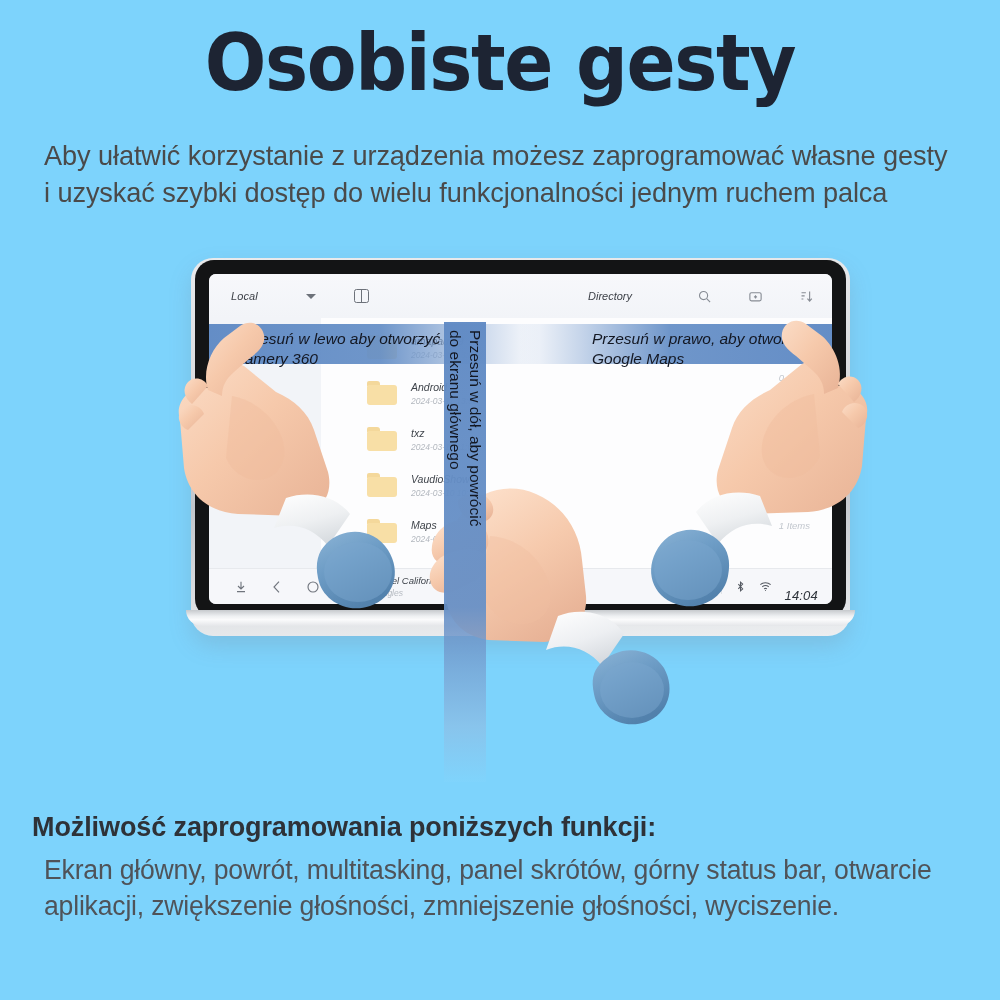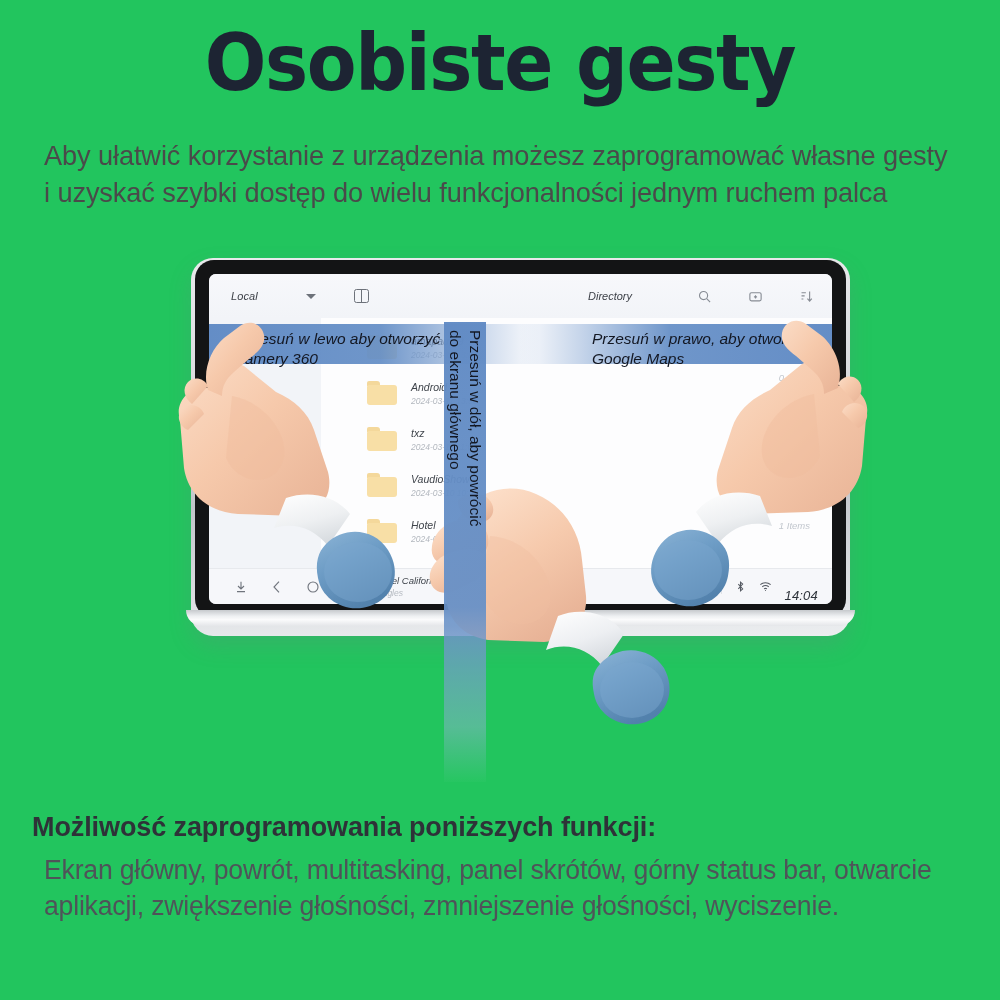--- a/index.html
+++ b/index.html
@@ -10,21 +10,21 @@
     height: 1000px;
     background: #ffffff;
     font-family: "Liberation Sans", "DejaVu Sans", sans-serif;
     overflow: hidden;
   }
 
   #page {
     position: relative;
     width: 1000px;
     height: 1000px;
-    background: #22c55e;
+    background: #7dd3fc;
   }
 
   
   .headline {
     position: absolute;
     top: 24px;
     left: 0;
     width: 1000px;
     text-align: center;
     font-size: 78px;
@@ -518,21 +518,21 @@
             <span class="file-name">VaudioShow</span>
             <span class="file-date">2024-03-10 10:33</span>
           </span>
         </div>
         <div class="file-row">
           <span class="folder-ico">
               <i class="tab"></i>
               <i class="body"></i>
             </span>
           <span class="file-meta">
-            <span class="file-name">Hotel</span>
+            <span class="file-name">Maps</span>
             <span class="file-date">2024-0</span>
           </span>
         </div>
       </div>
 
       <div class="fm-right">
         <span class="count-line count-0">0 Items</span>
         <span class="count-line count-1">Items</span>
         <span class="count-line count-2">1 Items</span>
       </div>

